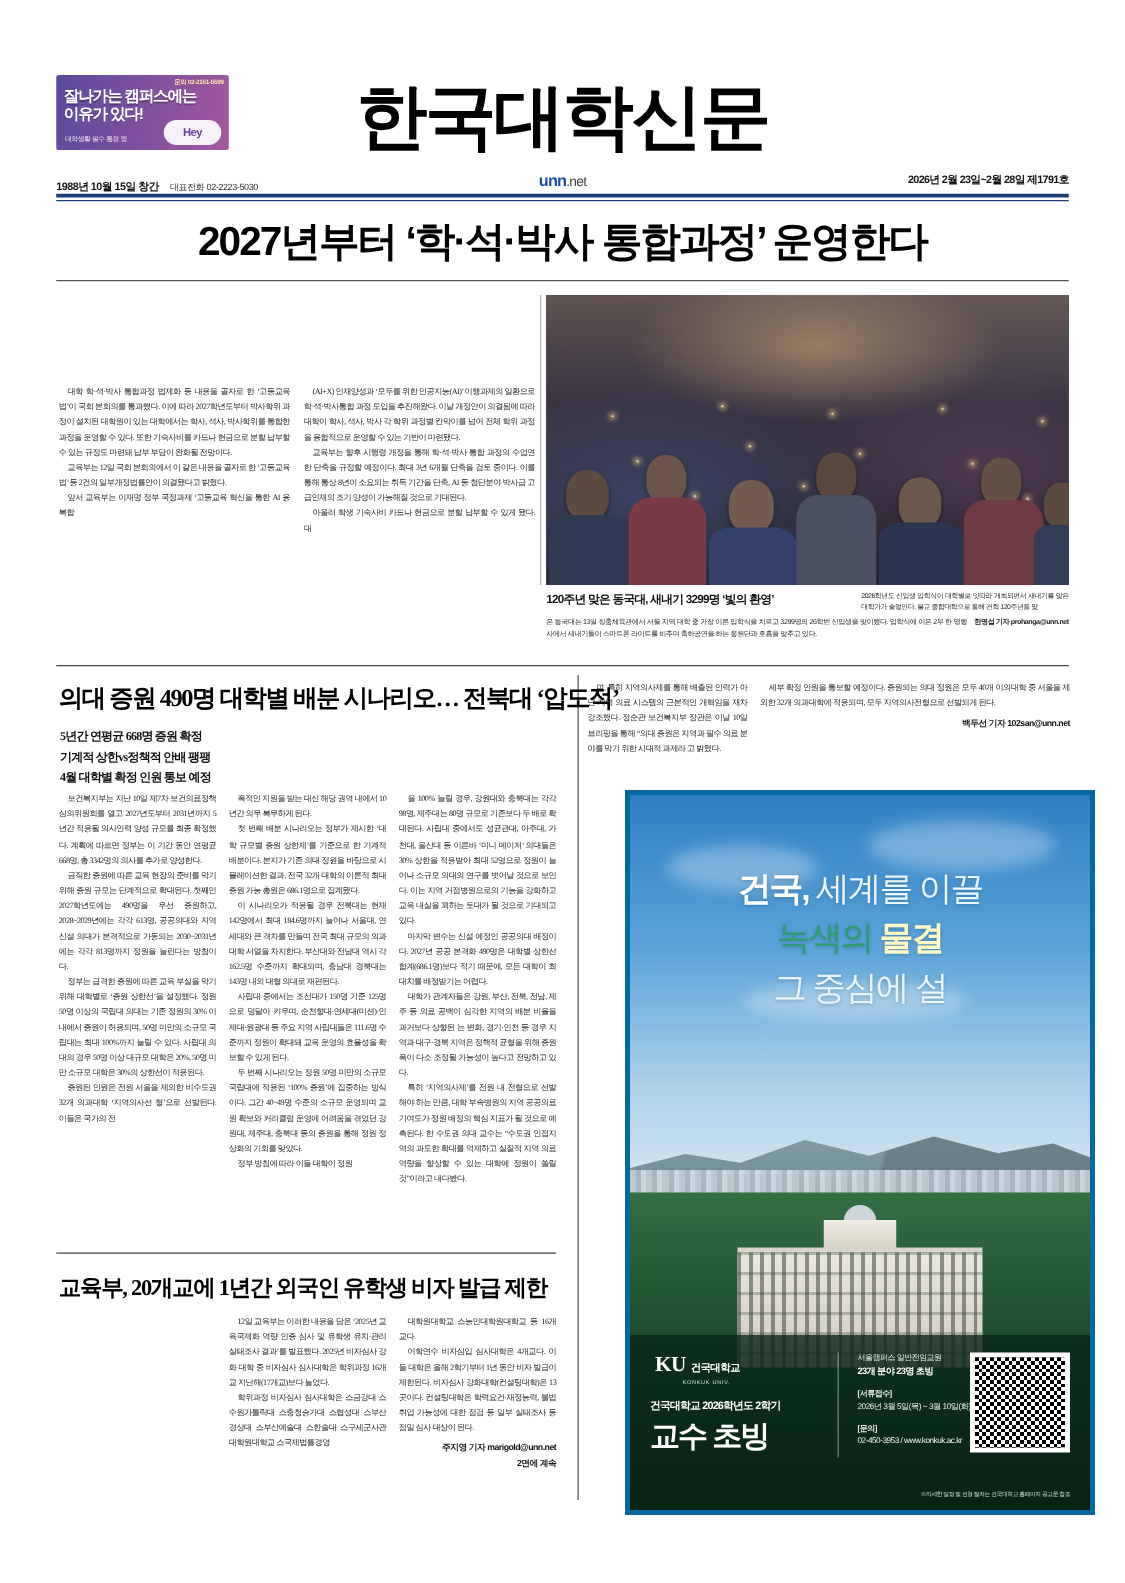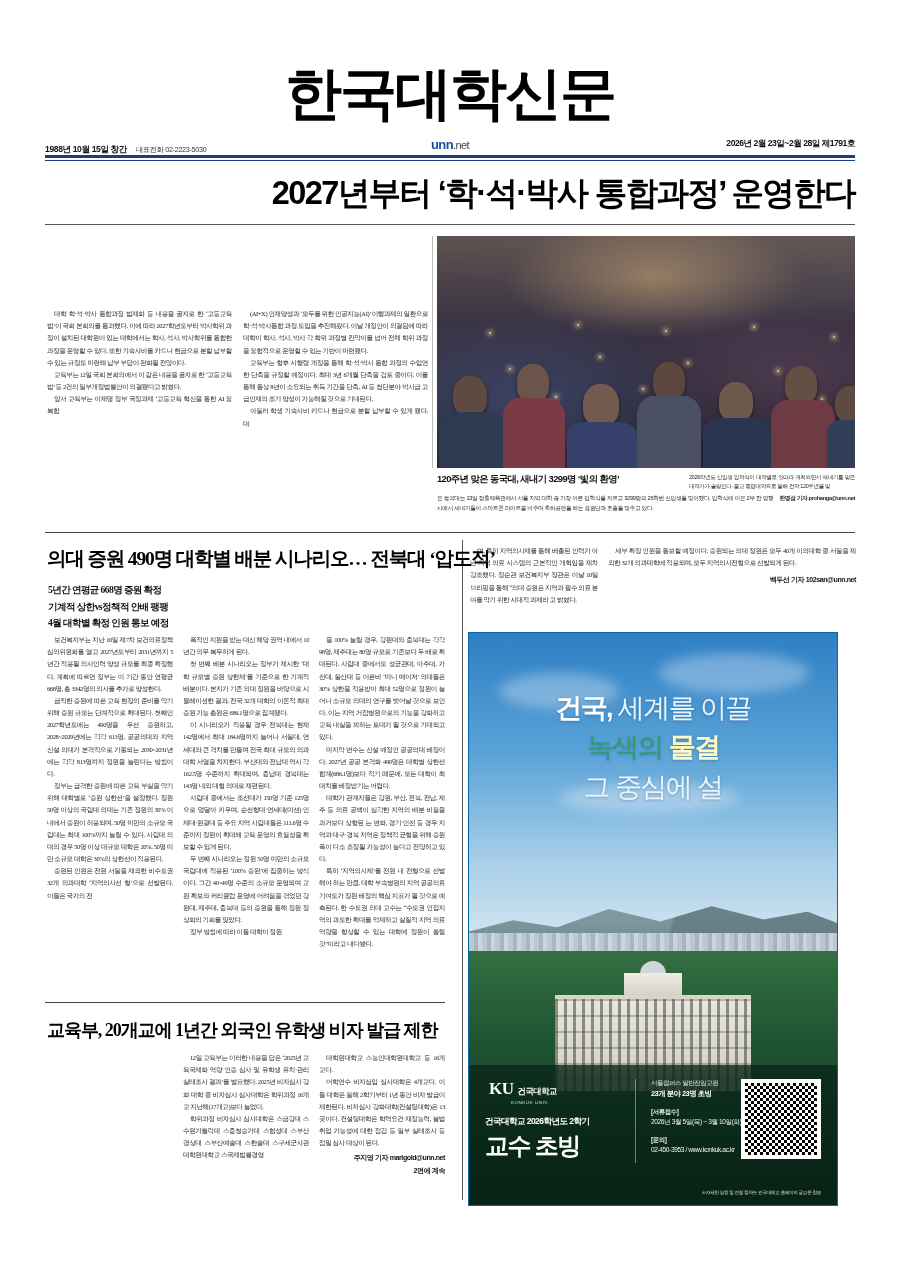--- a/index.html
+++ b/index.html
@@ -78,21 +78,21 @@
     position:absolute;left:50%;transform:translateX(-50%);
   }
   .dateline .unn i{font-style:normal;color:#444;font-weight:normal;font-size:11px;}
   .dateline .issue{font-size:8.6px;font-weight:bold;letter-spacing:-.5px;color:#111;}
 
   .rule-thick{position:absolute;left:45px;right:45px;top:155px;height:3px;background:#1b3f7a;}
   .rule-thin{position:absolute;left:45px;right:45px;top:160px;height:1px;background:#1b3f7a;}
 
   
   .lead-head{
-    position:absolute;left:45px;right:45px;top:172px;text-align:right;
+    position:absolute;left:45px;right:45px;top:172px;text-align:center;
     font-family:"Liberation Sans",sans-serif;font-weight:bold;
     font-size:32.5px;letter-spacing:-1.6px;color:#000;white-space:nowrap;
   }
   .lead-rule{position:absolute;left:45px;right:45px;top:224px;height:1px;background:#555;}
 
   
   .lead-sub{
     position:absolute;left:48px;top:236px;width:378px;
     font-family:"Liberation Serif",serif;font-weight:bold;
     font-size:11.6px;line-height:1.62;letter-spacing:-.75px;color:#111;
@@ -185,22 +185,22 @@
     font-family:"Liberation Sans",sans-serif;font-size:7px;font-weight:bold;
     text-align:right;letter-spacing:-.4px;margin-top:3px;color:#111;
   }
 
   
   .vrule{position:absolute;top:540px;left:462px;width:1px;height:660px;background:#555;}
   .vrule2{position:absolute;top:236px;left:432px;width:1px;height:232px;background:#bbb;}
 
   
   .ku-ad{
-    position:absolute;left:468px;top:632px;width:368px;height:572px;
-    border:1px solid #0369a1;background:#0e3a24;overflow:hidden;
+    position:absolute;left:500px;top:632px;width:368px;height:572px;
+    border:4px solid #0369a1;background:#0e3a24;overflow:hidden;
   }
   .ku-sky{
     position:absolute;left:0;top:0;width:100%;height:318px;
     background:linear-gradient(180deg,#2f7fc4 0%,#5aa3d8 38%,#a9cfe8 72%,#d9e8f0 100%);
   }
   .ku-cloud{position:absolute;border-radius:50%;background:rgba(255,255,255,.30);filter:blur(6px);}
   .ku-mtn{
     position:absolute;left:0;bottom:0;width:100%;height:70px;
     background:
       linear-gradient(105deg,rgba(0,0,0,0) 55%,rgba(90,110,120,.55) 56%),
@@ -271,20 +271,29 @@
   .ku-foot .note{position:absolute;right:16px;bottom:10px;font-family:"Liberation Sans",sans-serif;
     font-size:4.6px;letter-spacing:-.3px;color:#cfe0d4;}
 </style>
 </head>
 <body>
 
 <div class="page">
 
   <div class="masthead">
 
+    <div class="ad-left">
+      <div class="inq">문의 02-2151-5599</div>
+      <div class="l1">
+        <div>잘나가는 캠퍼스에는</div>
+        <div>이유가 있다!</div>
+      </div>
+      <div class="l3">대학생활 필수 통합 앱</div>
+      <div class="heybadge">Hey</div>
+    </div>
 
     <div class="title-main">한국대학신문</div>
 
   </div>
 
   <div class="dateline">
     <div class="left">
       <span class="founded">1988년 10월 15일 창간</span>
       <span class="tel">대표전화 02-2223-5030</span>
     </div>

